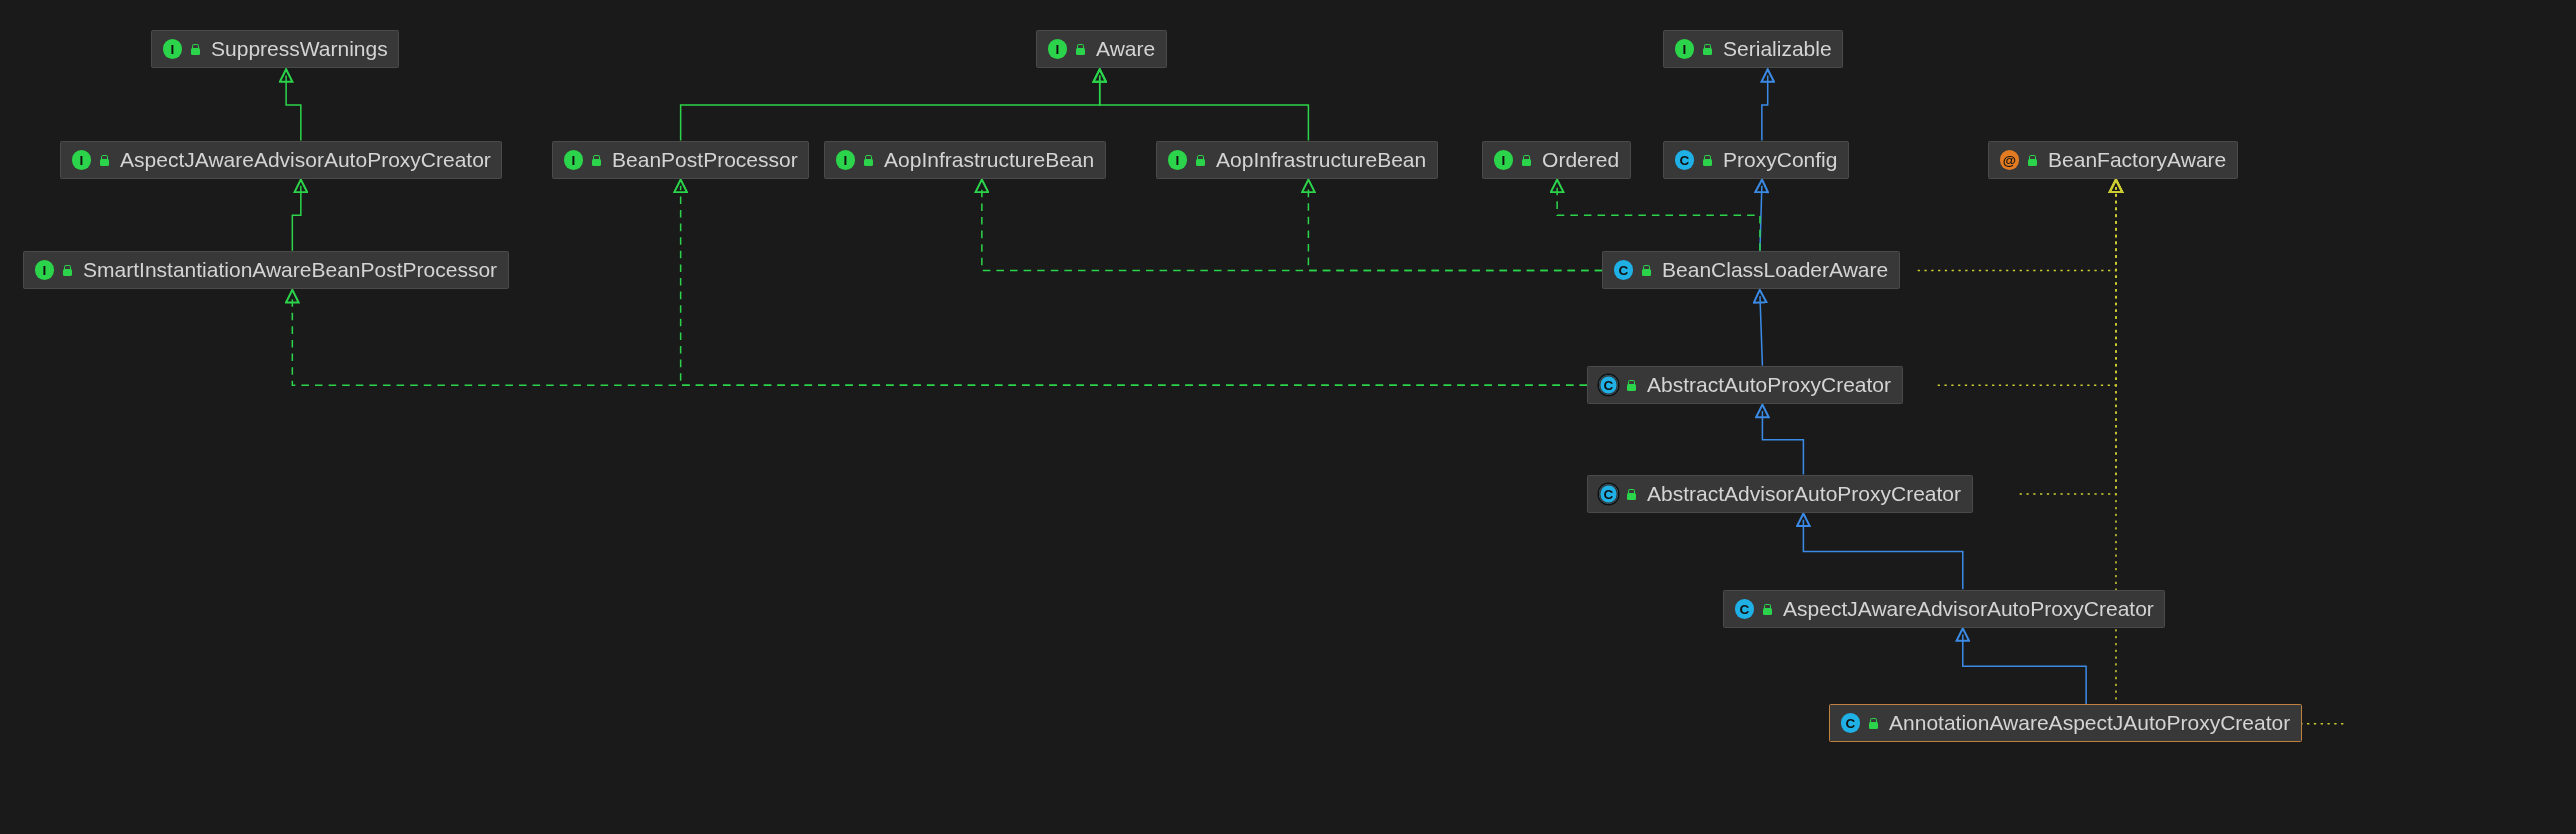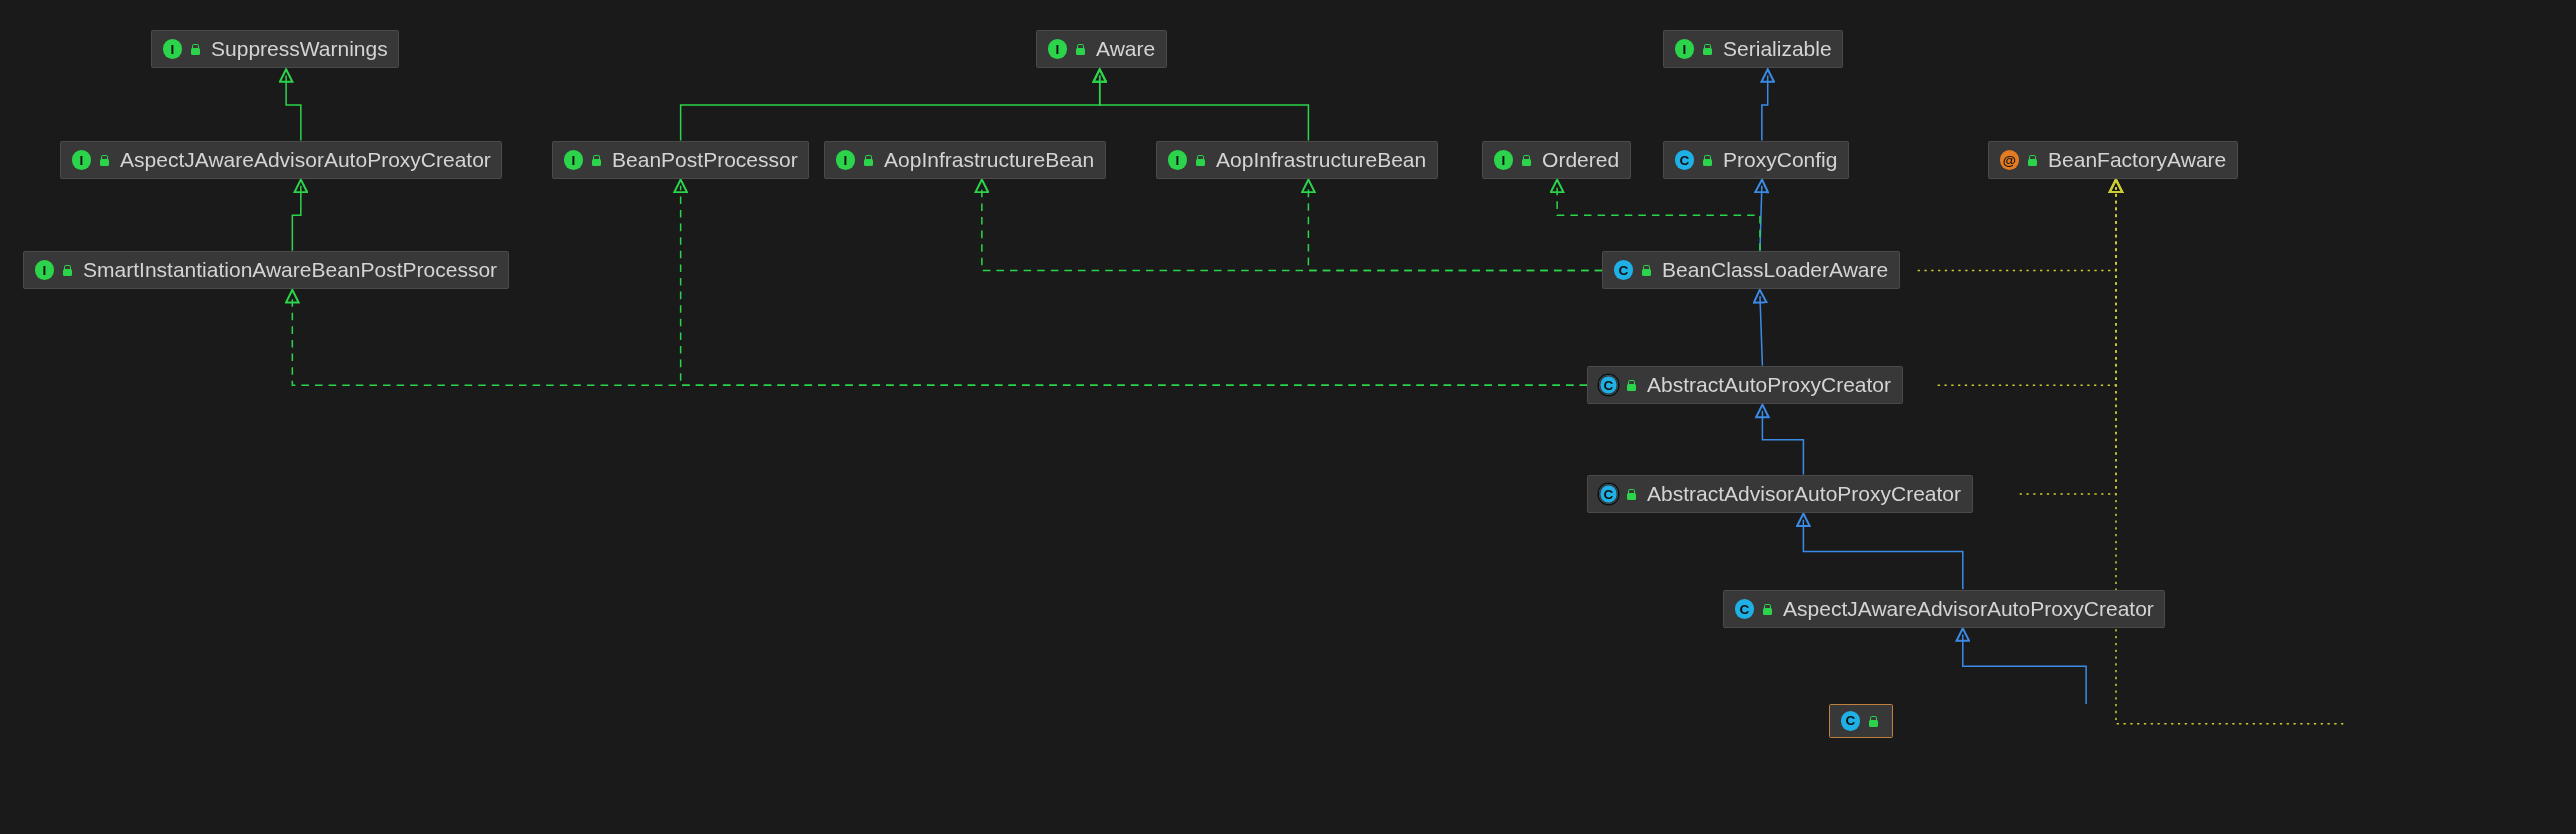--- a/index.html
+++ b/index.html
@@ -125,16 +125,17 @@
         <span>AbstractAdvisorAutoProxyCreator</span>
       </div>
       <div class="node" style="left: 1723px; top: 590px;">
         <span class="ico c">C</span>
         <span class="lk"></span>
         <span>AspectJAwareAdvisorAutoProxyCreator</span>
       </div>
       <div class="node sel" style="left: 1829px; top: 704px;">
         <span class="ico c">C</span>
         <span class="lk"></span>
+        <span>AnnotationAwareAspectJAutoProxyCreator</span>
       </div>
     </div>
 </div>
 
 
 </body></html>

